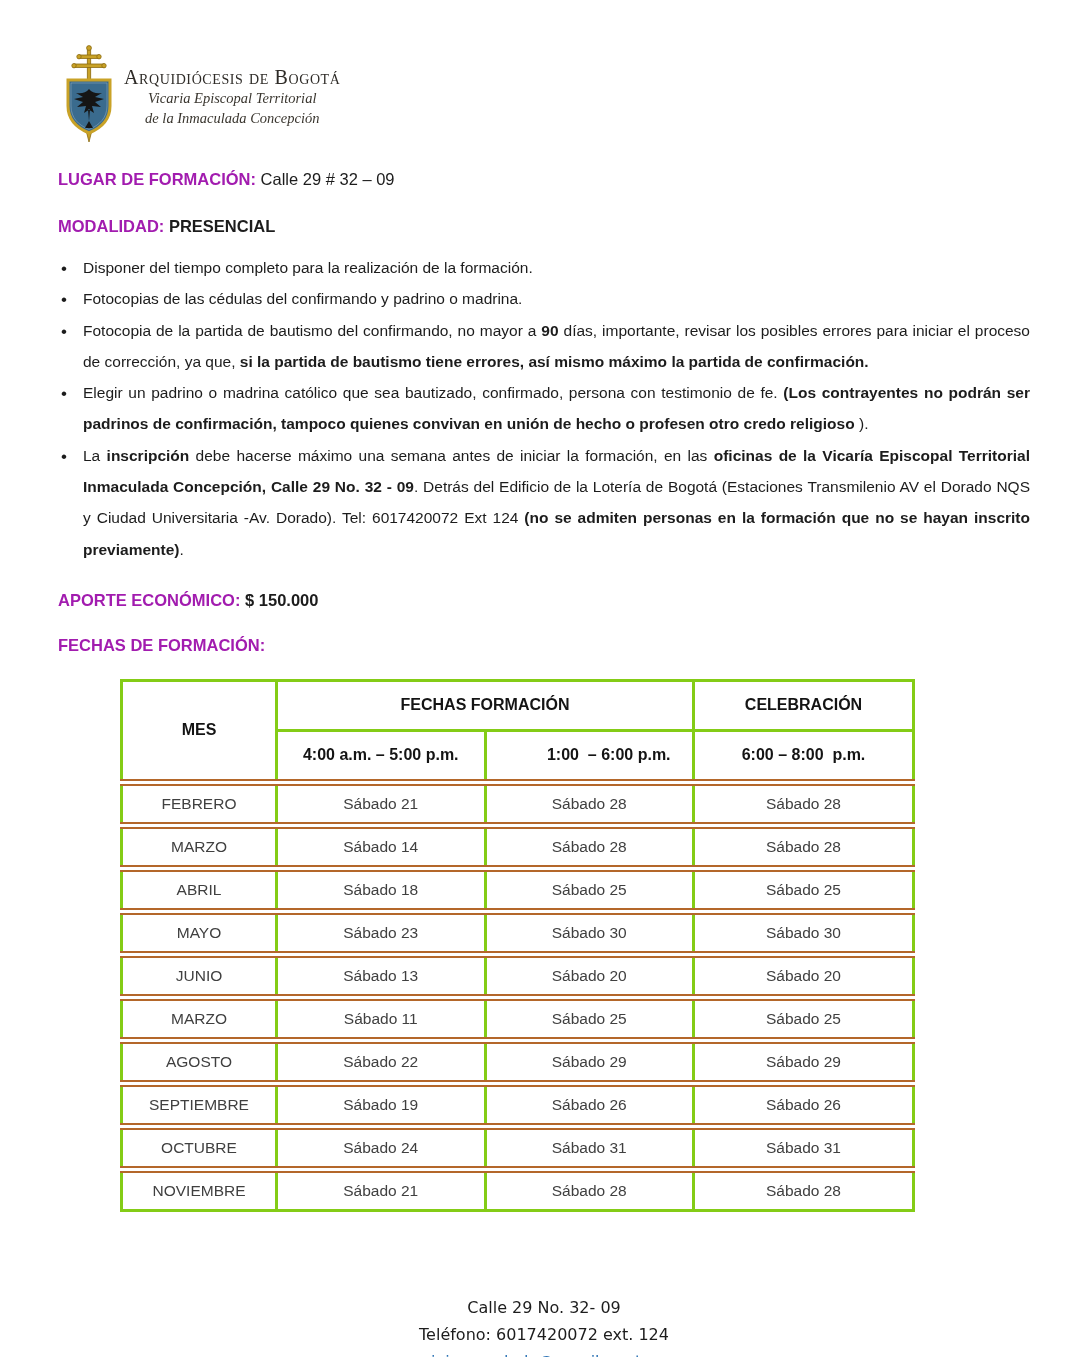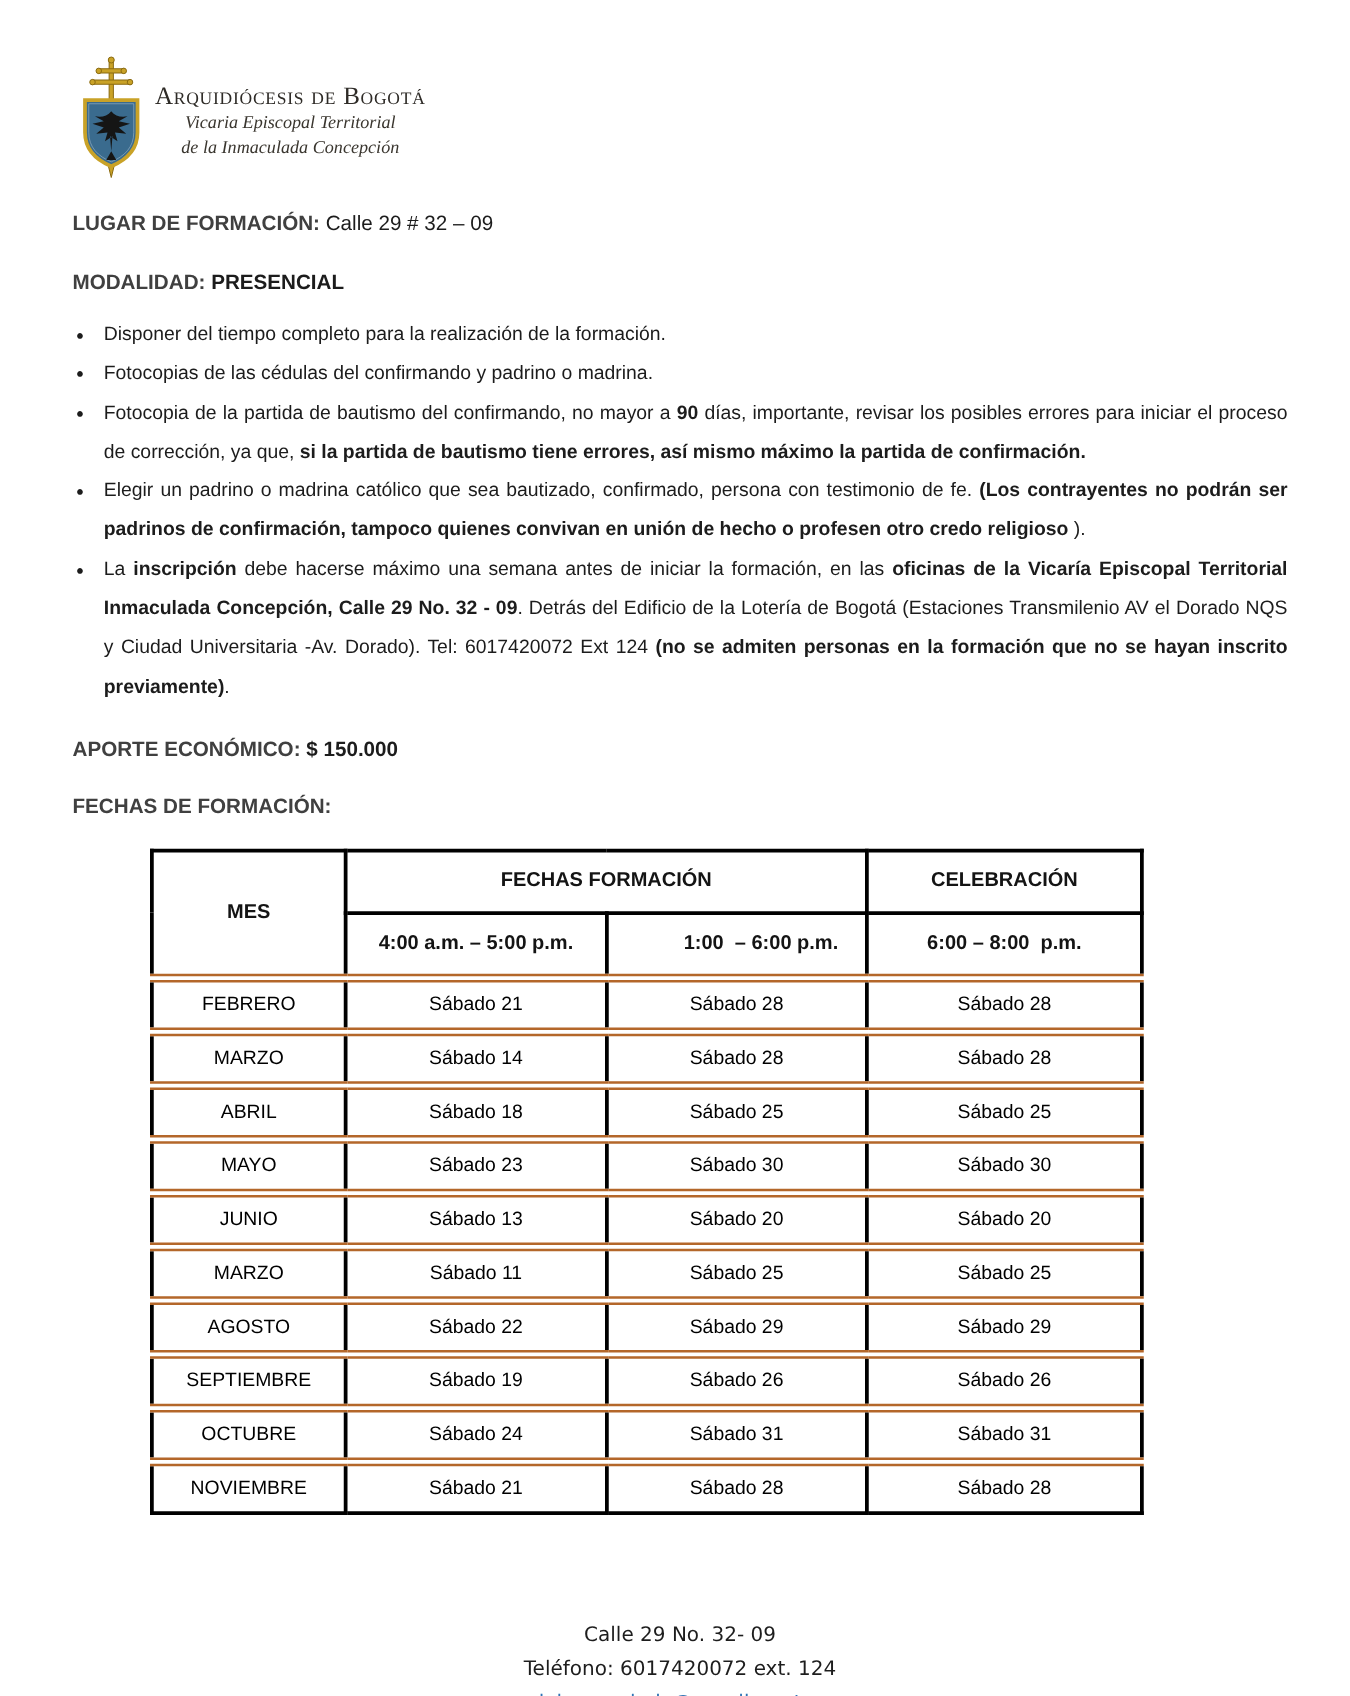--- a/index.html
+++ b/index.html
@@ -19,39 +19,39 @@
   .logo-text { font-family:"Liberation Serif","DejaVu Serif",serif; color:#33302c; text-align:center; margin-top:22px; }
   .logo-name { font-variant:small-caps; font-size:20px; letter-spacing:0.6px; color:#2e2b27; }
   .logo-sub { font-style:italic; font-size:14.5px; line-height:1.35; color:#3a362f; }
 
   
   .field { font-size:16.5px; margin:0; }
   .field-lugar { margin-top:26px; }
   .field-modalidad { margin-top:28px; }
   .field-aporte { margin-top:26px; }
   .field-fechas { margin-top:26px; }
-  .label { font-weight:700; color:#404040; }
+  .label { font-weight:700; color:#a21caf; }
   .value-bold { font-weight:700; }
 
   
   .requirements { list-style:none; margin:16px 0 0 0; padding:0; }
   .requirements li {
     position:relative; padding-left:25px; font-size:15.5px; line-height:2.02;
     text-align:justify; color:#1c1c1c;
   }
   .requirements li::before { content:"\2022"; position:absolute; left:3px; top:0; font-size:17px; }
 
   
   .schedule { border-collapse:collapse; margin:24px 0 0 62px; width:795px; table-layout:fixed; }
   .schedule th, .schedule td {
-    border:3px solid #000000; text-align:center; vertical-align:middle;
+    border:3px solid #84cc16; text-align:center; vertical-align:middle;
     font-family:"Liberation Sans","DejaVu Sans",sans-serif; overflow:hidden;
   }
   .schedule thead th { font-size:16px; font-weight:700; height:45px; color:#141414; }
-  .schedule tbody td { font-size:15.5px; font-weight:400; height:34px; border-top:7px double #b4672a; color:#000000; }
+  .schedule tbody td { font-size:15.5px; font-weight:400; height:34px; border-top:7px double #b4672a; color:#404040; }
   .col-mes { width:150px; } .col-f1 { width:242px; } .col-f2 { width:188px;padding-left:40px; } .col-cel { width:215px; }
 
   
   .doc-footer {
     margin-top:82px; text-align:center; font-family:"DejaVu Sans",sans-serif;
     font-size:16px; line-height:1.7; color:#1d1d1d;
   }
   .doc-footer a { color:#2e74b5; text-decoration:underline; cursor:pointer; }
 </style>
 </head>

